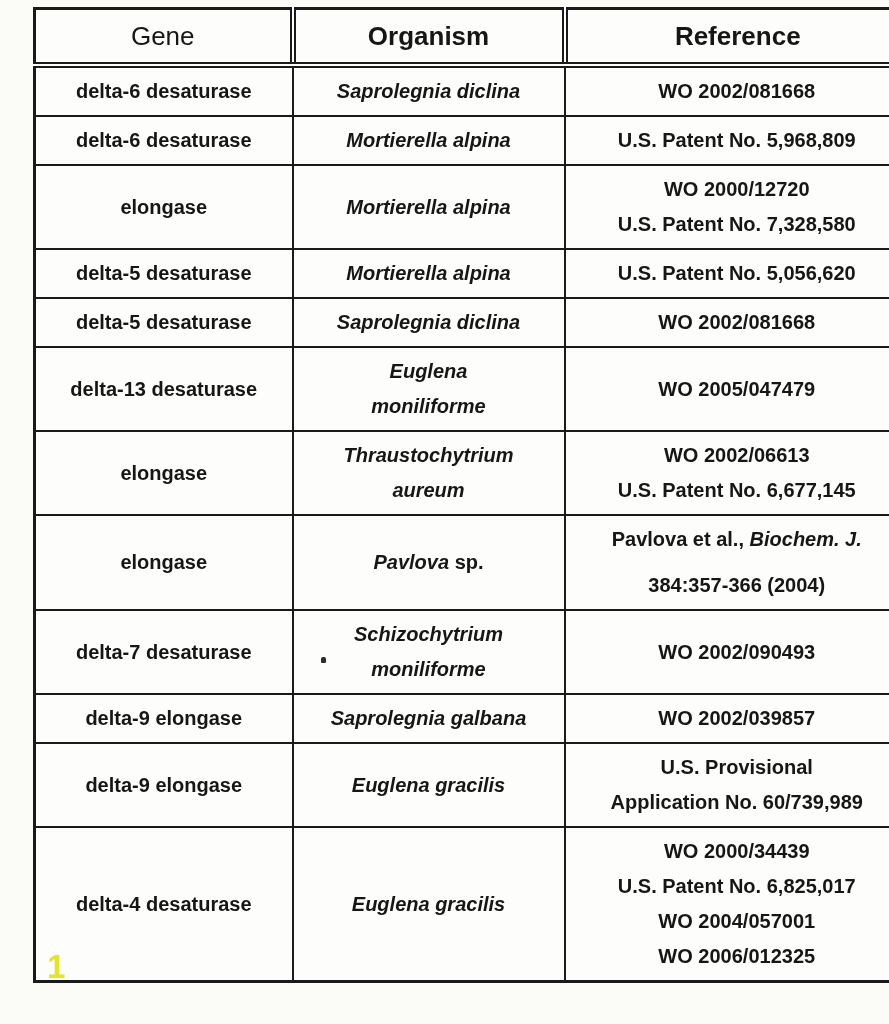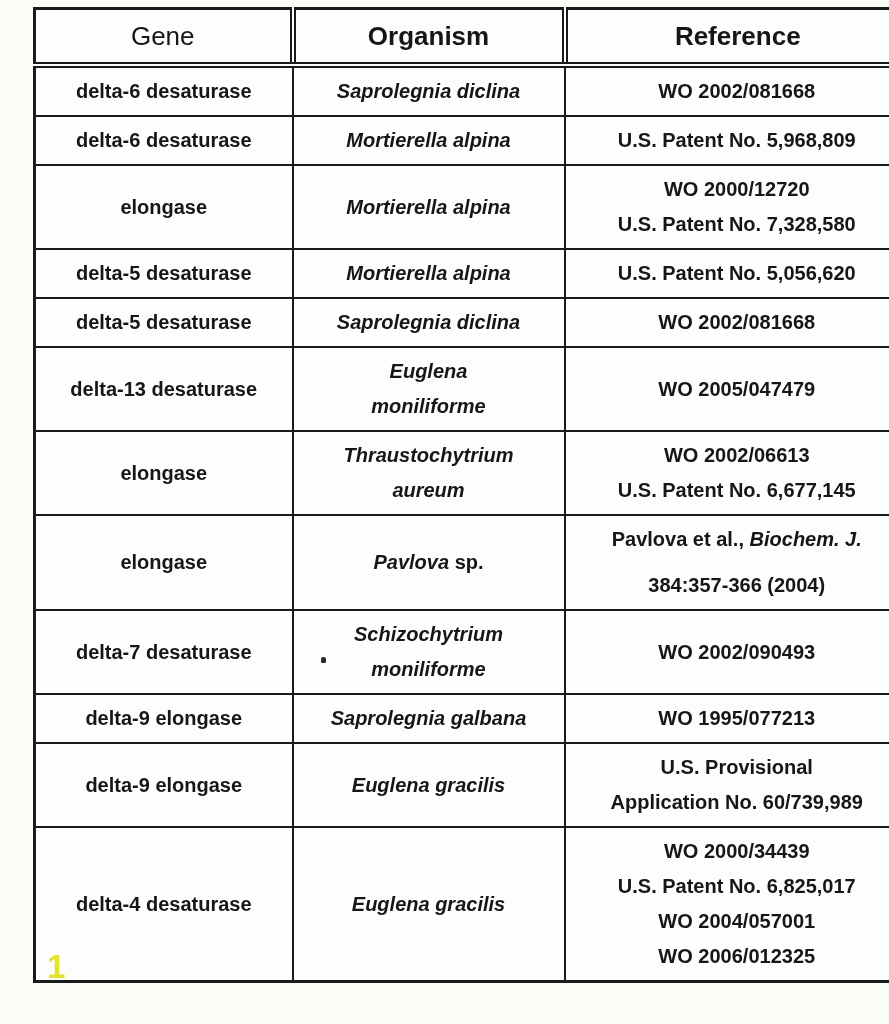--- a/index.html
+++ b/index.html
@@ -225,21 +225,21 @@
     </tr>
 
     <tr>
       <td class="gene-cell">
             <div class="line"><span>delta-9 elongase</span></div>
           </td>
       <td class="org-cell">
             <div class="line"><span class="it">Saprolegnia galbana</span></div>
           </td>
       <td class="ref-cell">
-            <div class="line"><span>WO 1995/077213</span></div>
+            <div class="line"><span>WO 2002/039857</span></div>
           </td>
     </tr>
 
     <tr>
       <td class="gene-cell">
             <div class="line"><span>delta-9 elongase</span></div>
           </td>
       <td class="org-cell">
             <div class="line"><span class="it">Euglena gracilis</span></div>
           </td>

